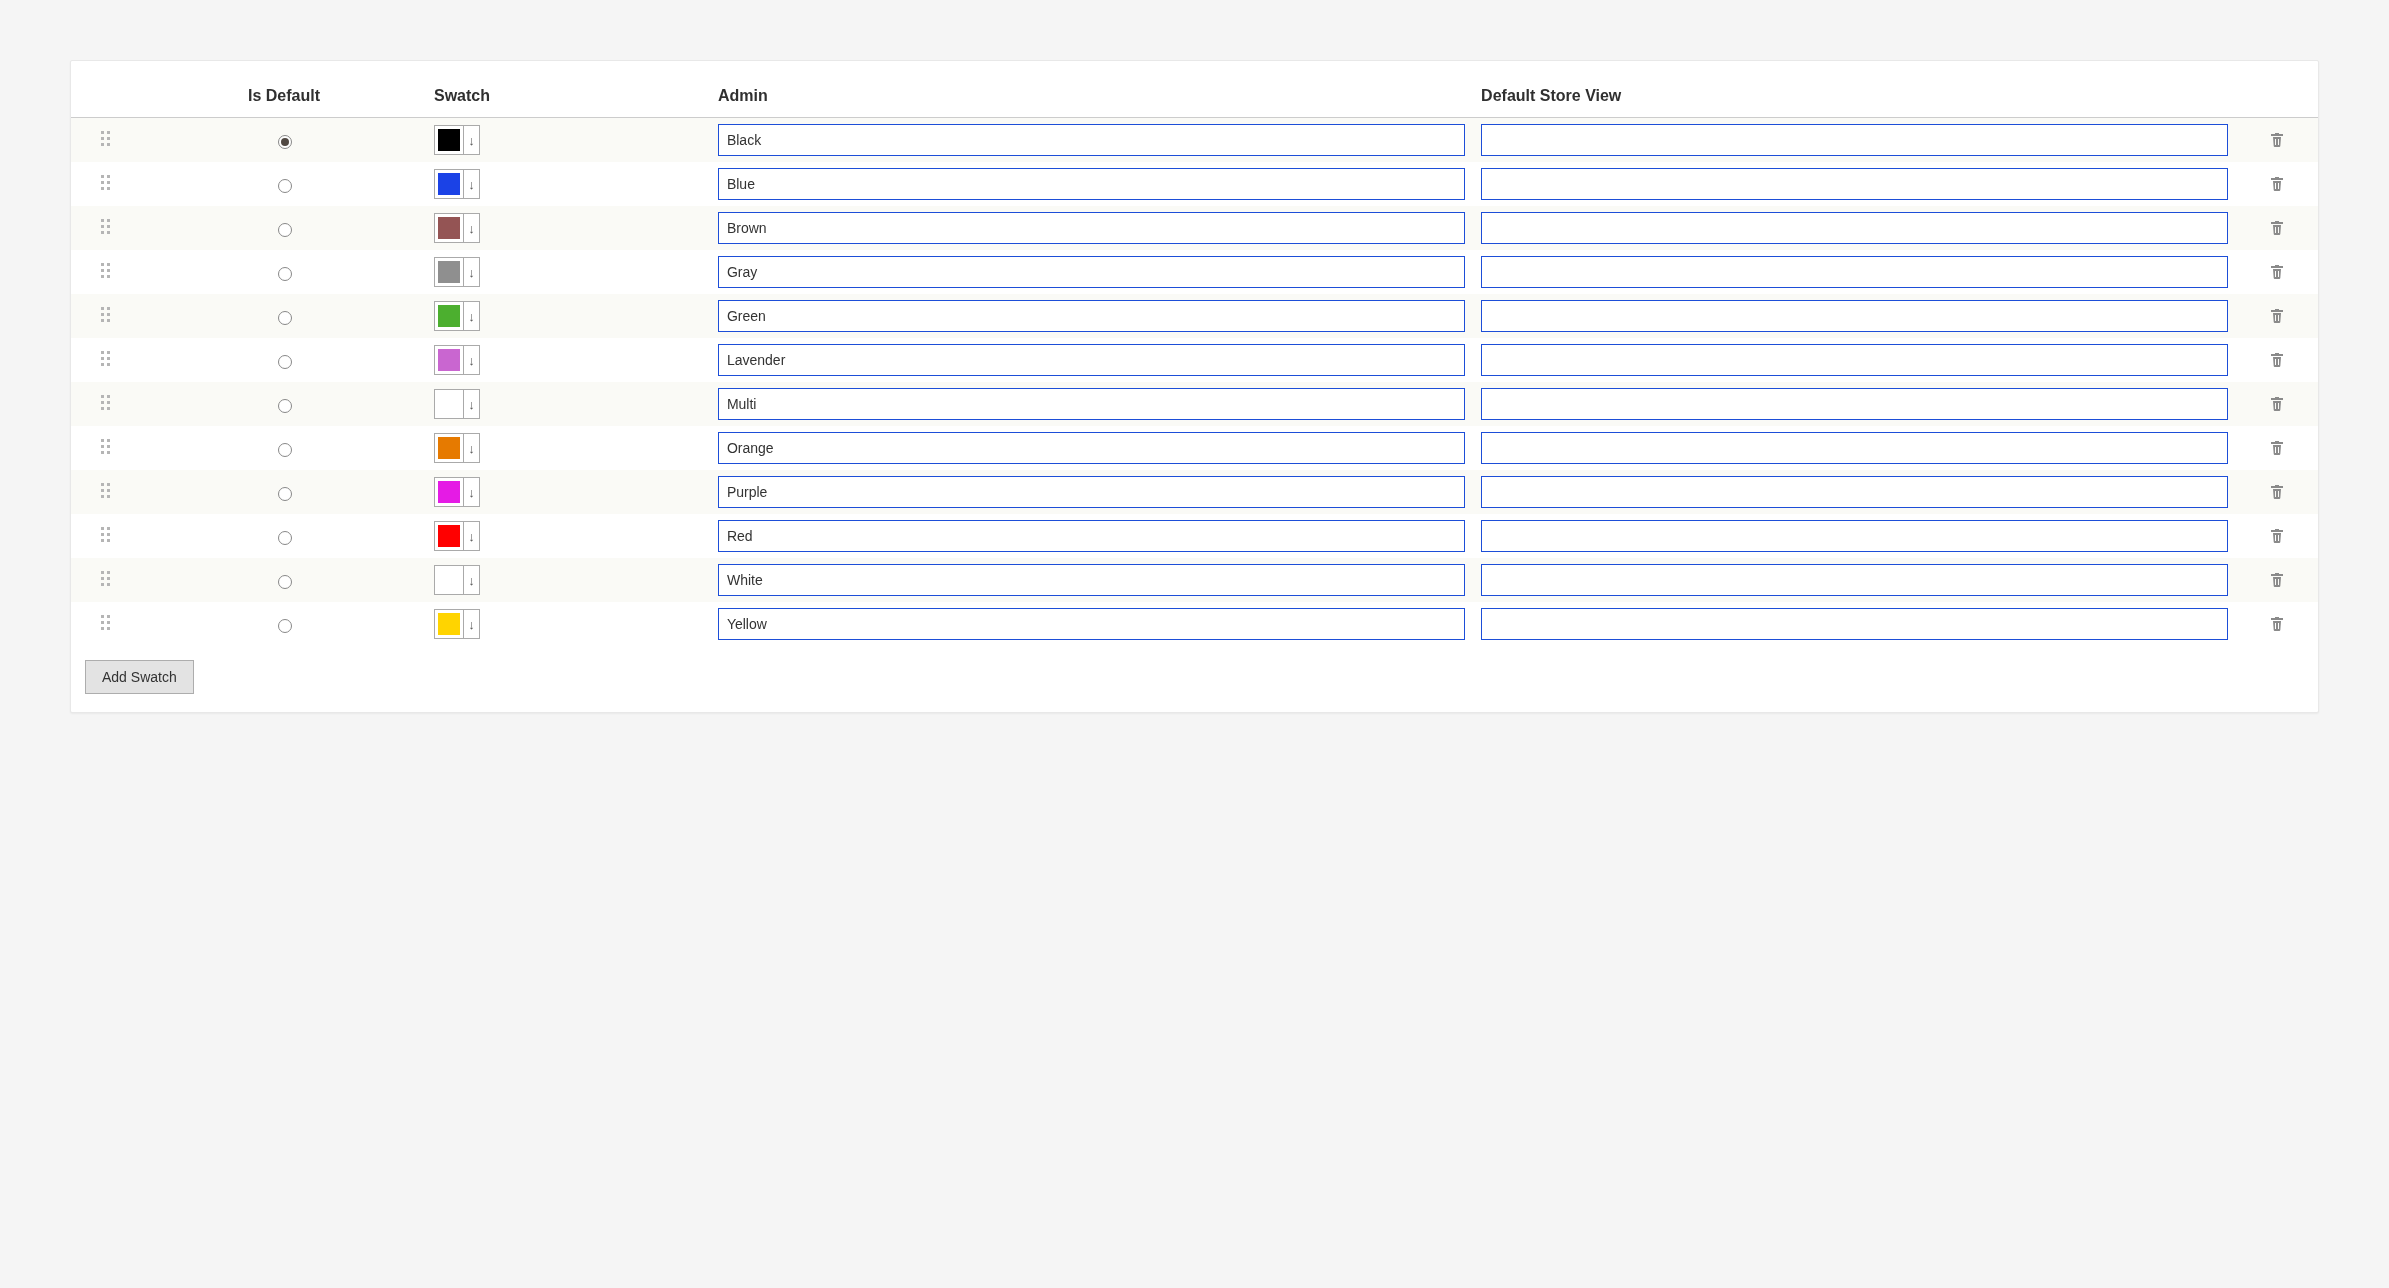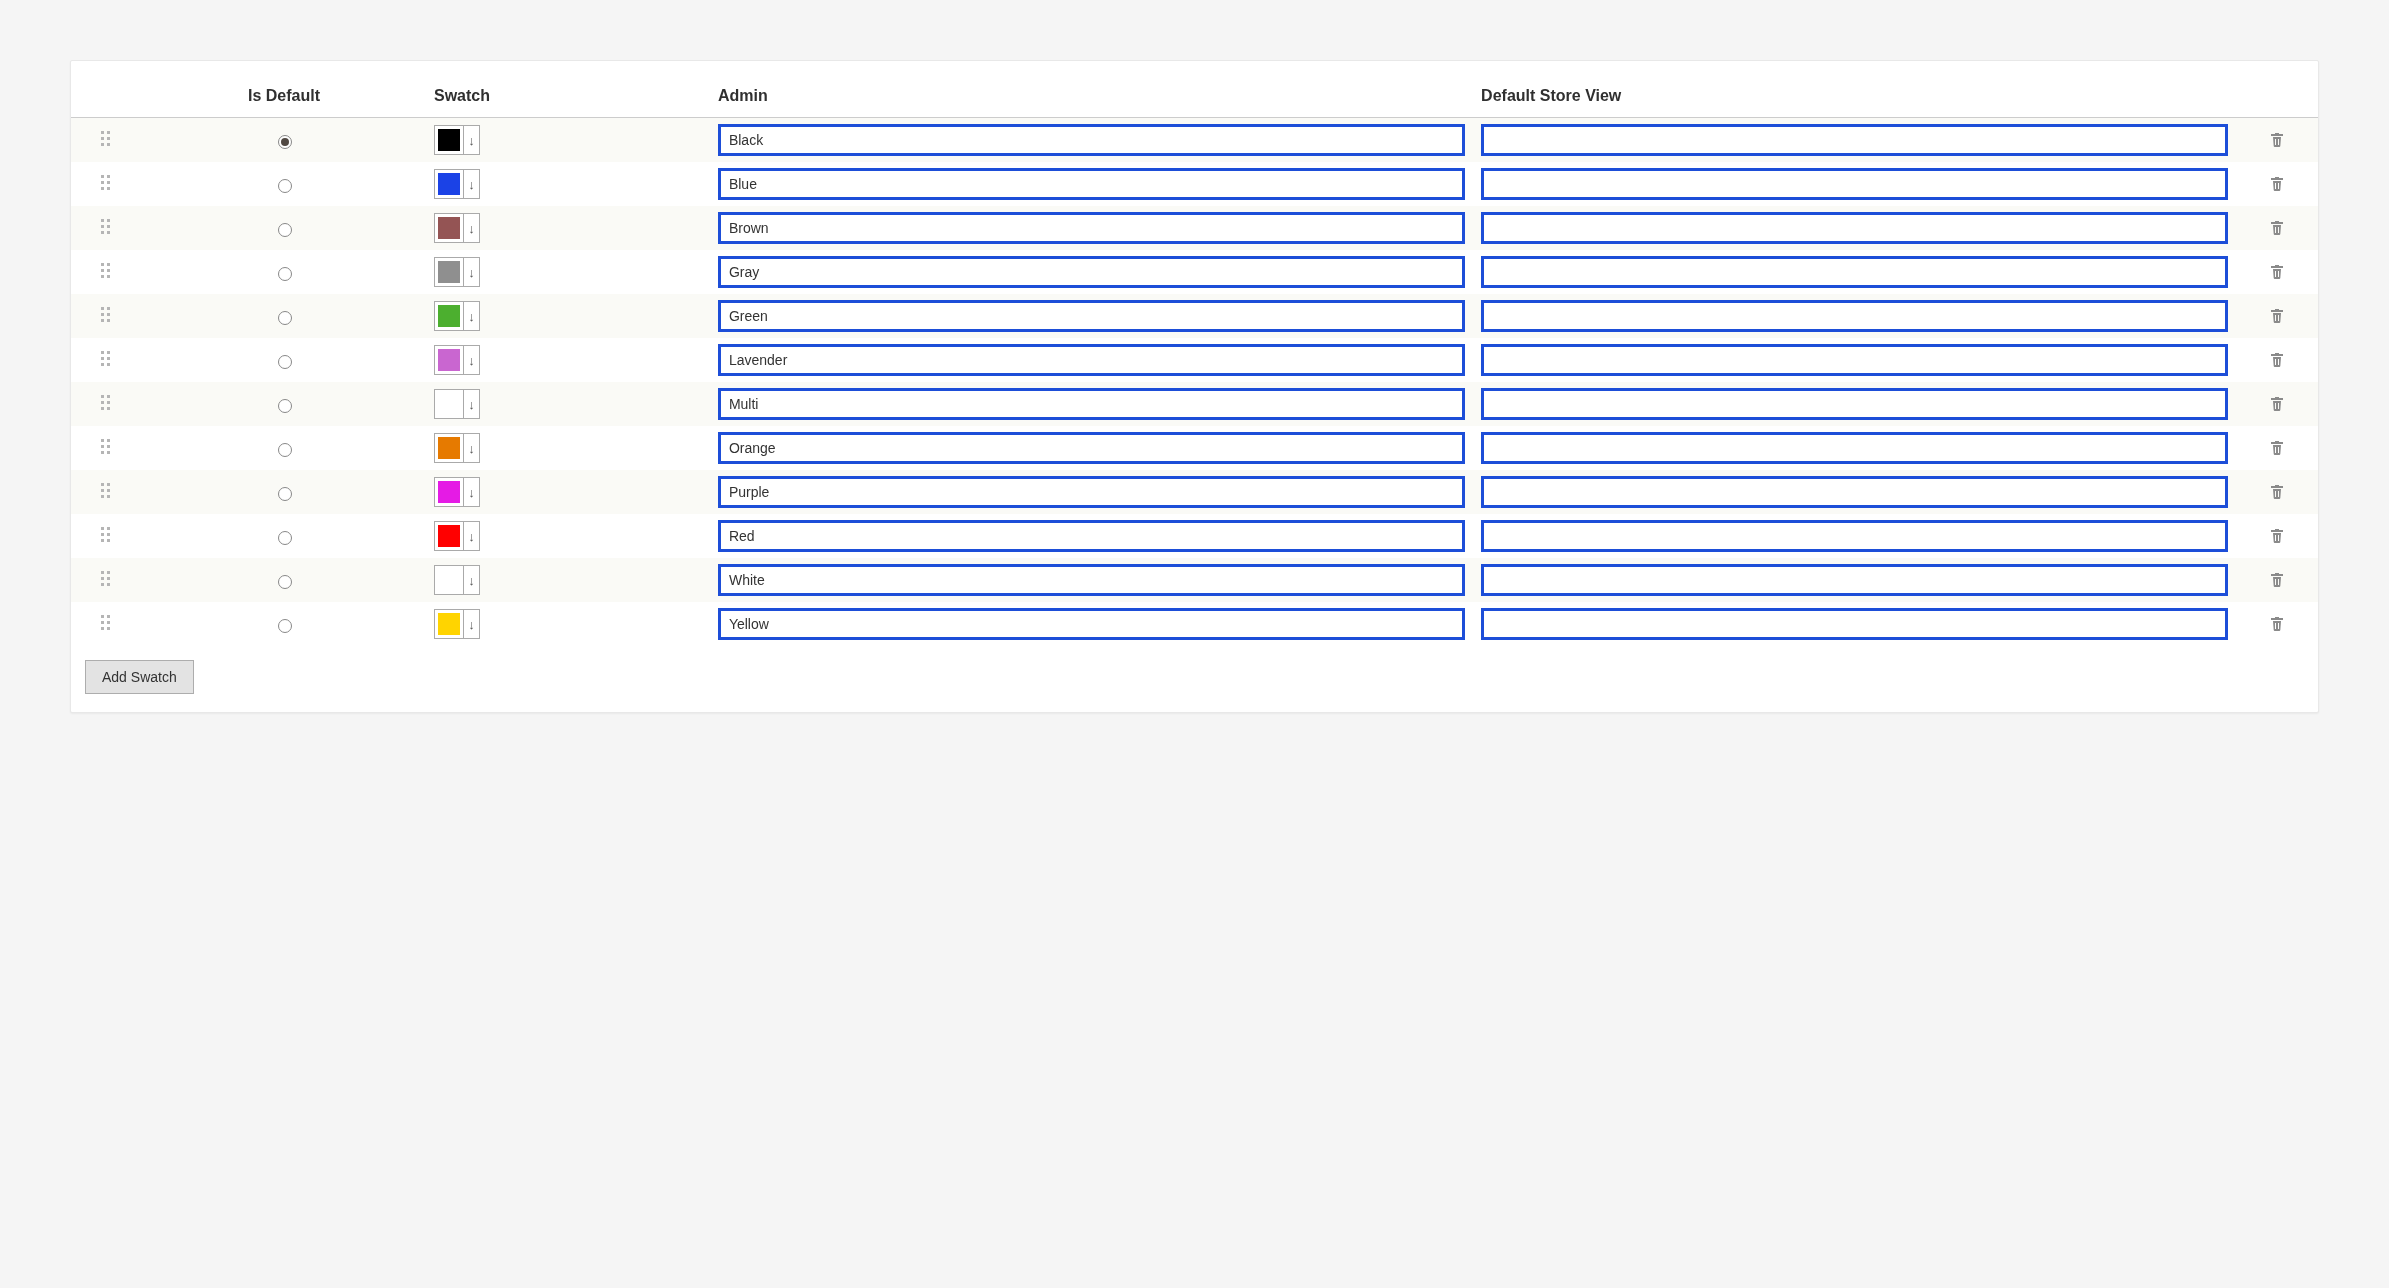--- a/index.html
+++ b/index.html
@@ -96,21 +96,21 @@
     display:flex; align-items:center; justify-content:center;
     background:#fff;
     cursor:pointer;
     font-size:13px;
     color:#555;
   }
 
   .text-input {
     width:100%;
     height:32px;
-    border:3px solid #1d4ed8;
+    border:1px solid #1d4ed8;
     padding: 0 8px;
     font-size:14px;
     color:#333;
     background:#fff;
   }
 
   .trash-btn {
     background:none; border:none; cursor:pointer;
     color:#8a8a8a; padding:4px;
   }

